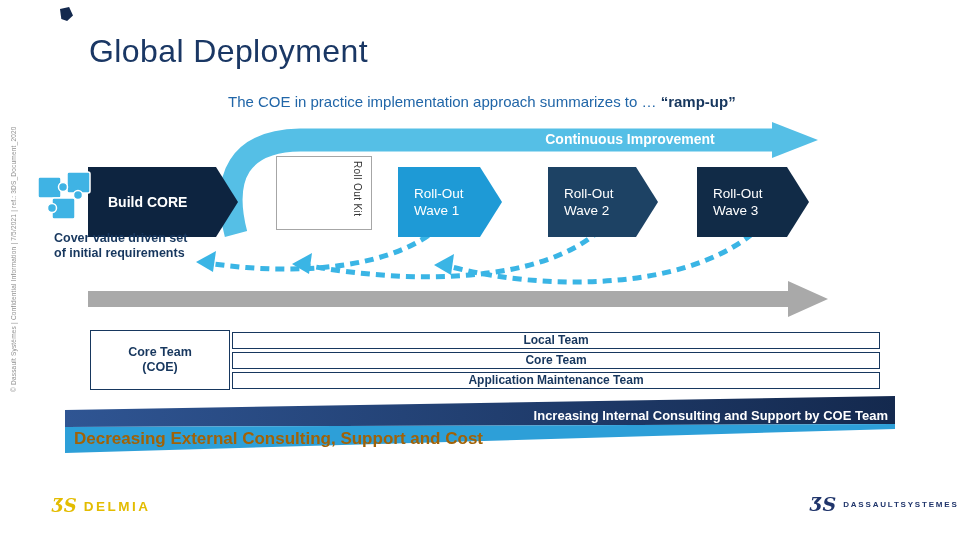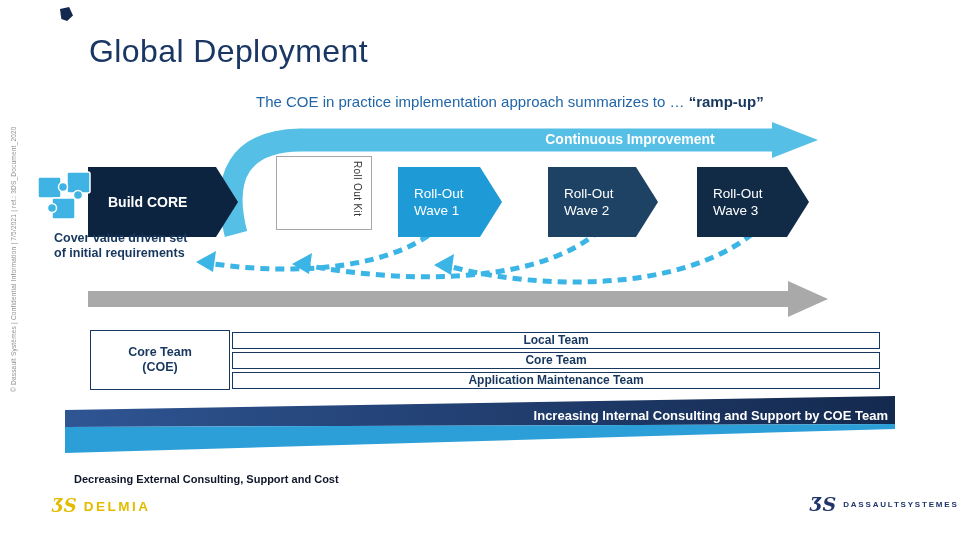--- a/index.html
+++ b/index.html
@@ -4,21 +4,21 @@
 <style>
   html,body{margin:0;padding:0;background:#ffffff;}
   .slide{position:relative;width:960px;height:537px;background:#ffffff;overflow:hidden;
          font-family:"Liberation Sans",sans-serif;}
   .abs{position:absolute;}
 
   .corner-mark{left:60px;top:7px;width:13px;height:14px;background:#14294E;
                clip-path:polygon(0 15%,70% 0,100% 60%,55% 100%,10% 85%);}
 
   .title{left:89px;top:33px;margin:0;font-size:32px;font-weight:400;color:#1A3764;letter-spacing:.4px;}
-  .subtitle{left:228px;top:93px;font-size:15px;color:#2166A8;white-space:nowrap;margin-left:28px;}
+  .subtitle{left:228px;top:93px;font-size:15px;color:#2166A8;white-space:nowrap;}
   .subtitle .emph{font-weight:bold;color:#17375E;}
 
   .art{left:0;top:0;width:960px;height:537px;pointer-events:none;}
 
   .ci-label{left:470px;top:131px;width:320px;text-align:center;color:#ffffff;
             font-weight:bold;font-size:14px;}
 
   .chev{top:167px;height:70px;display:flex;flex-direction:column;justify-content:center;
         color:#ffffff;padding-left:16px;box-sizing:border-box;
         clip-path:polygon(0 0,calc(100% - 22px) 0,100% 50%,calc(100% - 22px) 100%,0 100%);}
@@ -34,21 +34,21 @@
 
   .cover-note{left:42px;top:231px;font-size:12.5px;font-weight:bold;color:#17375E;line-height:15px;margin-left:12px;}
 
   .team-box{left:90px;top:330px;width:140px;height:60px;border:1px solid #17375E;box-sizing:border-box;
             display:flex;flex-direction:column;justify-content:center;text-align:center;
             font-weight:bold;color:#17375E;font-size:12.5px;line-height:15px;background:#ffffff;}
   .team-row{left:232px;width:648px;height:17px;border:1px solid #17375E;box-sizing:border-box;
             text-align:center;font-weight:bold;color:#17375E;font-size:12px;line-height:15px;background:#ffffff;}
 
   .inc-label{left:400px;top:408px;width:488px;text-align:right;color:#ffffff;font-weight:bold;font-size:13px;}
-  .dec-label{left:74px;top:429px;color:#0f172a;font-weight:bold;font-size:11px;margin-top:44px;}
+  .dec-label{left:74px;top:429px;color:#a16207;font-weight:bold;font-size:17px;}
 
   .delmia{left:52px;top:497px;display:flex;align-items:center;gap:7px;color:#E3BC00;}
   .delmia .glyph{font-size:18px;font-weight:bold;font-style:italic;font-family:"DejaVu Serif",serif;line-height:18px;}
   .delmia .word{font-size:13.5px;font-weight:bold;letter-spacing:2.5px;}
 
   .dslogo{left:810px;top:495px;display:flex;align-items:center;gap:7px;color:#20356B;}
   .dslogo .glyph{font-size:19px;font-weight:bold;font-style:italic;font-family:"DejaVu Serif",serif;line-height:19px;}
   .dslogo .lines{display:flex;font-size:8px;font-weight:bold;
                  letter-spacing:1.8px;line-height:10px;}
 

